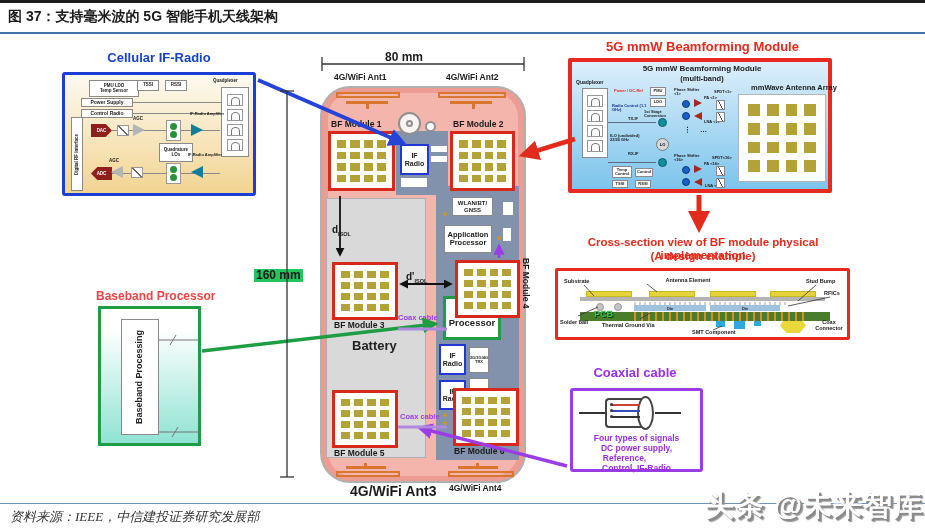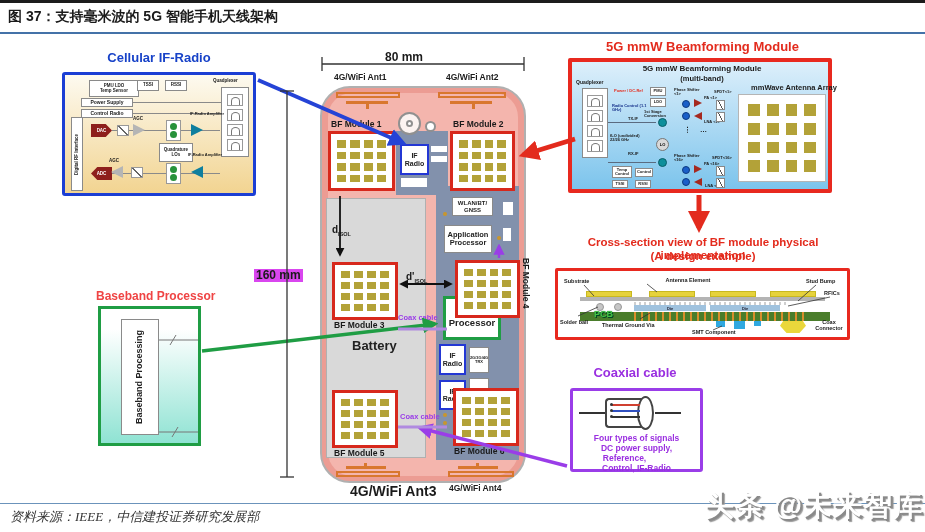--- a/index.html
+++ b/index.html
@@ -289,21 +289,21 @@
       <i></i>
       <i></i>
     </div>
   <div class="L" style="left:454px;top:447px;font-size:8.5px;">BF Module 6</div>
   <div class="L" style="left:400px;top:413px;font-size:7.5px;color:#9a3de8;">Coax cable</div>
 
   <div class="L" style="left:350px;top:484px;font-size:14px;">4G/WiFi Ant3</div>
   <div class="L" style="left:449px;top:484px;font-size:8.5px;">4G/WiFi Ant4</div>
 
   <div class="L" style="left:382px;top:51px;font-size:12px;background:#fff;padding:0 3px;">80 mm</div>
-  <div class="L" style="left:254px;top:269px;font-size:12px;background:#d946ef;padding:0 2px;">160 mm</div>
+  <div class="L" style="left:254px;top:269px;font-size:12px;background:#22c55e;padding:0 2px;">160 mm</div>
 
   <div class="L C" style="left:575px;top:40px;width:255px;font-size:13px;color:#e32b1d;">5G mmW Beamforming Module</div>
   <div class="abs" style="left:568px;top:58px;width:264px;height:135px;border:4px solid #e8291f;border-radius:2px;background:linear-gradient(#ddeffb,#7cc4ec);">
     <div class="rel">
       <div class="L C" style="left:40px;top:3px;width:180px;font-size:8px;">5G mmW Beamforming Module</div>
       <div class="L C" style="left:40px;top:13px;width:180px;font-size:7.5px;">(multi-band)</div>
       <div class="L" style="left:4px;top:18px;font-size:5px;">Quadplexer</div>
       <div class="box" style="left:10px;top:26px;width:26px;height:70px;flex-direction:column;gap:3px;">
         <div class="filt"></div>
         <div class="filt"></div>

